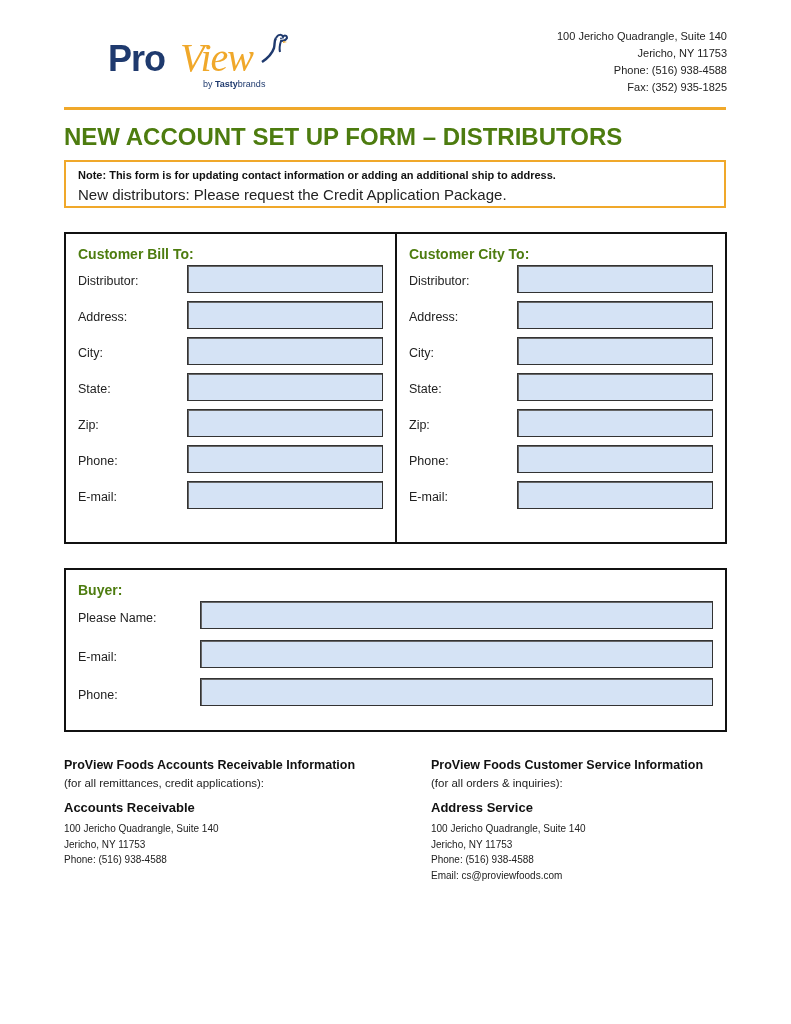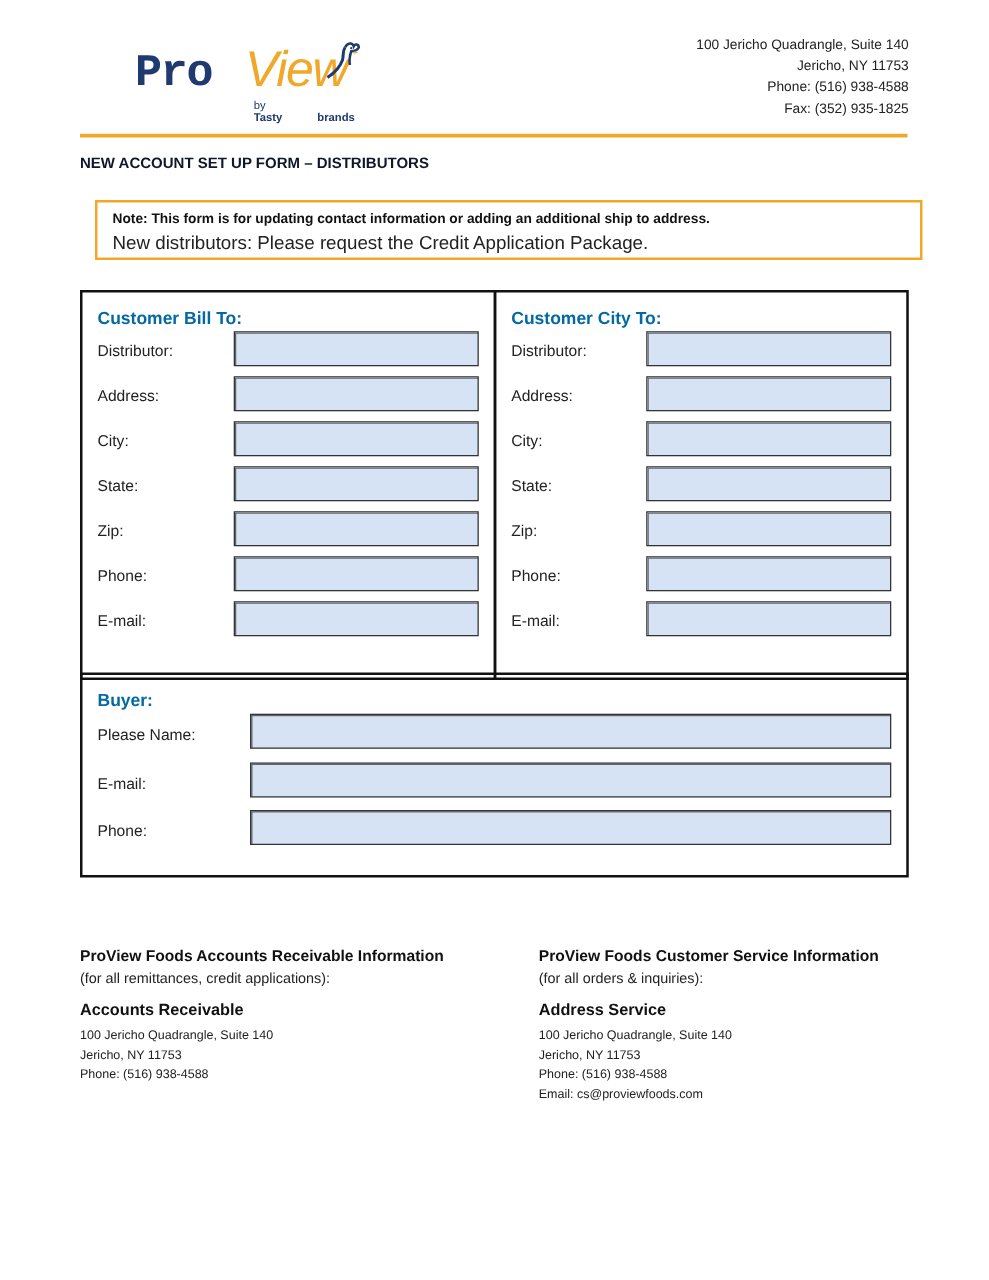--- a/index.html
+++ b/index.html
@@ -2,47 +2,47 @@
 <html><head>
 <meta charset="utf-8">
 <style>
   html, body { margin: 0; padding: 0; background: #ffffff; }
   body { width: 791px; height: 1024px; position: relative; overflow: hidden;
          font-family: "Liberation Sans", sans-serif; color: #1a1a1a; }
   .abs { position: absolute; }
 
   
   .logo { left: 108px; top: 32px; width: 180px; height: 62px; }
-  .logo-pro { position: absolute; left: 0; top: 6px; font-family: Liberation Mono, monospace; font-weight: bold;
+  .logo-pro { position: absolute; left: 0; top: 6px; font-family: Liberation Sans, sans-serif; font-weight: bold;
               font-size: 36px; color: #1f3a6e; letter-spacing: -1px; }
-  .logo-view { position: absolute; left: 88px; top: 2px; font-family: Liberation Sans, sans-serif; font-style: italic;
+  .logo-view { position: absolute; left: 72px; top: 2px; font-family: Liberation Serif, serif; font-style: italic;
                font-size: 40px; color: #f0a82a; letter-spacing: -1px; }
   .logo-by { position: absolute; left: 95px; top: 47px; font-size: 9px; color: #1f3a6e; }
   .logo-by b { font-weight: bold; }
-  .logo-by span.brands { font-weight: bold; padding-left: 28px; }
+  .logo-by span.brands { font-weight: normal; }
   .rooster { position: absolute; left: 150px; top: 0px; }
 
   
   .hdr-addr { right: 64px; top: 28px; text-align: right; font-size: 11px; line-height: 17px; color: #222; }
 
   .rule { left: 64px; top: 107px; width: 662px; height: 3px; background: #f0a82a; }
 
-  .title { left: 64px; top: 123px; font-size: 12px; font-weight: bold; color: #0f172a; letter-spacing: 0px; }
+  .title { left: 64px; top: 123px; font-size: 24px; font-weight: bold; color: #4d7c0f; letter-spacing: 0px; }
 
-  .note { left: 76px; top: 160px; width: 658px; height: 44px; border: 2px solid #f0a82a; box-sizing: content-box; text-align: center; }
+  .note { left: 64px; top: 160px; width: 658px; height: 44px; border: 2px solid #f0a82a; box-sizing: content-box; text-align: center; }
   .note-line1 { position: absolute; left: 12px; top: 7px; font-size: 11px; font-weight: bold; color: #111; }
   .note-line2 { position: absolute; left: 12px; top: 24px; font-size: 15px; color: #222; }
 
   
   .box { border: 2px solid #111; box-sizing: border-box; }
   .bill { left: 64px; top: 232px; width: 333px; height: 312px; }
   .ship { left: 395px; top: 232px; width: 332px; height: 312px; }
-  .buyer { left: 64px; top: 538px; width: 663px; height: 164px; }
+  .buyer { left: 64px; top: 568px; width: 663px; height: 164px; }
 
-  .sec-title { position: absolute; left: 12px; top: 12px; font-size: 14px; font-weight: bold; color: #0369a1; }
+  .sec-title { position: absolute; left: 12px; top: 12px; font-size: 14px; font-weight: bold; color: #4d7c0f; }
   .field-label { position: absolute; left: 12px; font-size: 12.5px; color: #222; }
   .field-input { position: absolute; background: #d5e3f5; border: 1px solid #333; box-shadow: inset 1px 1px 0 #666;
                  box-sizing: border-box; height: 28px; padding: 0 6px; font-size: 12px;
                  font-family: "Liberation Sans", sans-serif; outline: none; }
 
   
   .info { font-size: 11px; color: #222; }
   .info-title { font-size: 12.5px; font-weight: bold; color: #111; }
   .info-sub { font-size: 11.5px; color: #222; margin-top: 5px; }
   .info-dept { font-size: 13px; font-weight: bold; color: #111; margin-top: 11px; }

